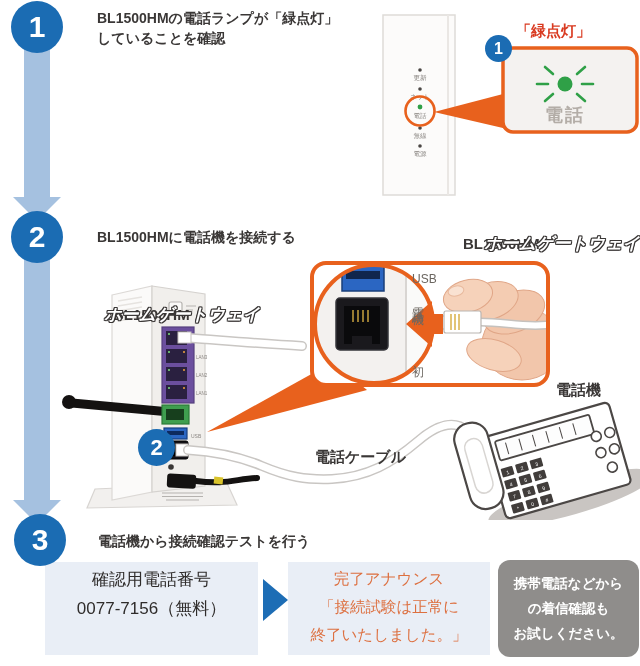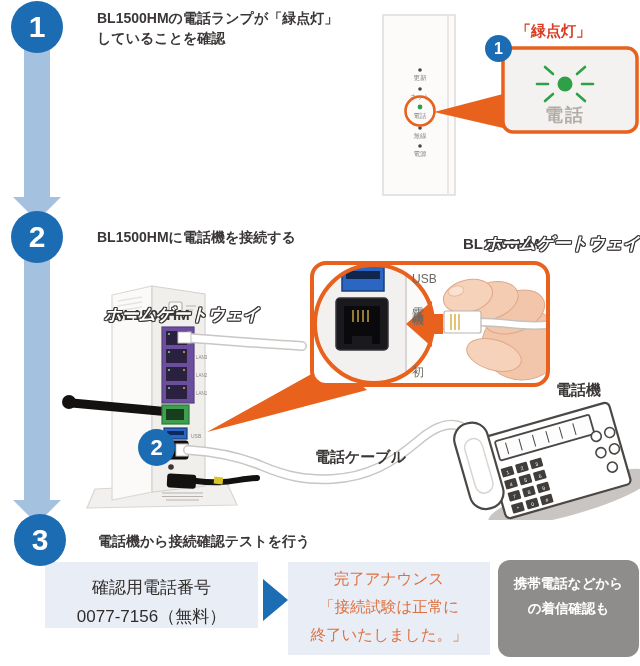--- a/index.html
+++ b/index.html
@@ -307,28 +307,29 @@
     <span class="name">ホームゲートウェイ</span>
   </div>
 
   <div class="minilabel" style="left:412px; top:272px;">USB</div>
   <div class="minilabel vert" style="left:409px; top:298px;">電話機</div>
   <div class="minilabel" style="left:412px; top:364px;">初</div>
 
   <div class="darklabel" style="left:315px; top:448px;">電話ケーブル</div>
   <div class="darklabel" style="left:556px; top:381px;">電話機</div>
 
-  <div class="flowbox blue" style="left:45px; top:562px; width:213px; height:66px; font-size:17px; line-height:29px; padding-top:11px;">
+  <div class="flowbox blue" style="left:45px; top:562px; width:213px; height:93px; font-size:17px; line-height:29px; padding-top:3px;">
     <div class="ln">確認用電話番号</div>
     <div class="ln">0077-7156（無料）</div>
   </div>
   <div class="rarrow" style="left:263px; top:579px;"></div>
   <div class="flowbox orange" style="left:288px; top:562px; width:202px; height:93px; font-size:15.5px; line-height:28px; padding-top:3px;text-align:center;">
     <div class="ln">完了アナウンス</div>
     <div class="ln">「接続試験は正常に</div>
     <div class="ln">終了いたしました。」</div>
   </div>
   <div class="flowbox gray" style="left:498px; top:560px; width:141px; height:97px; font-size:13.5px; line-height:25px; padding-top:11px;">
     <div class="ln">携帯電話などから</div>
     <div class="ln">の着信確認も</div>
+    <div class="ln">お試しください。</div>
   </div>
 
 </div>
 
 </body></html>

